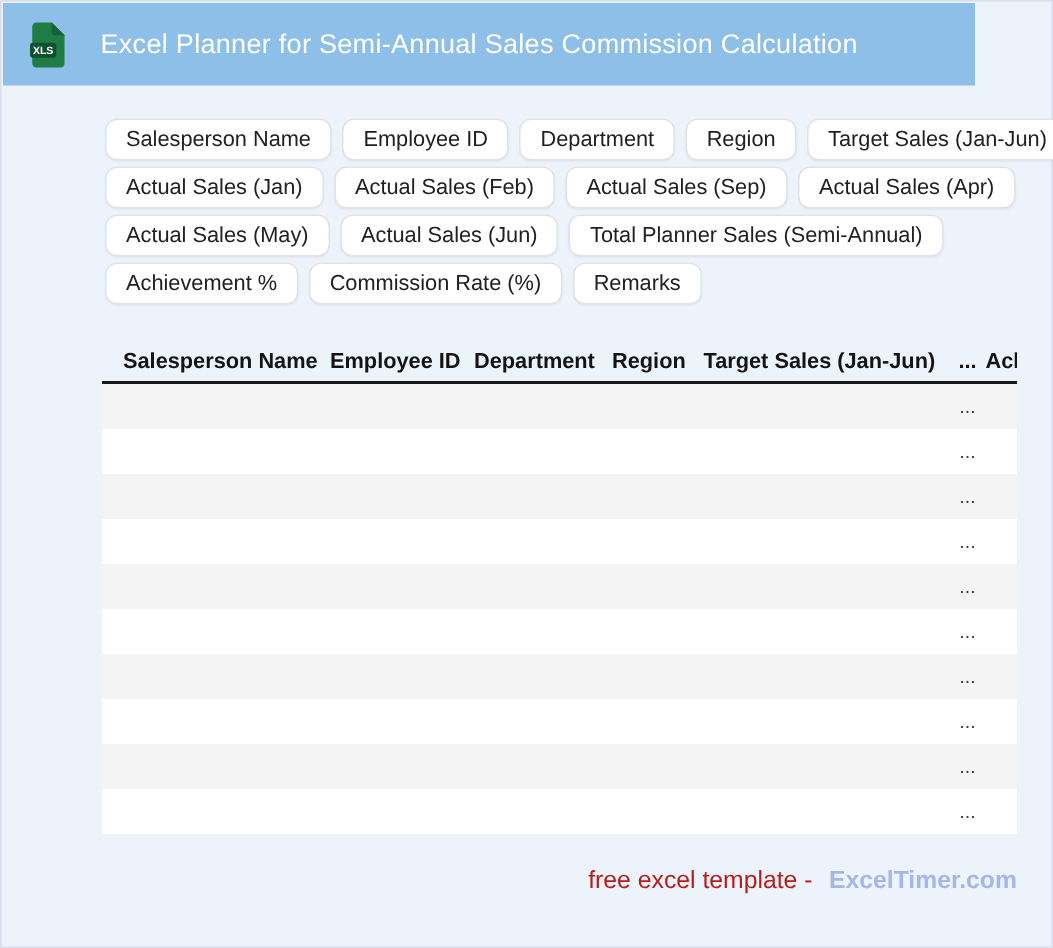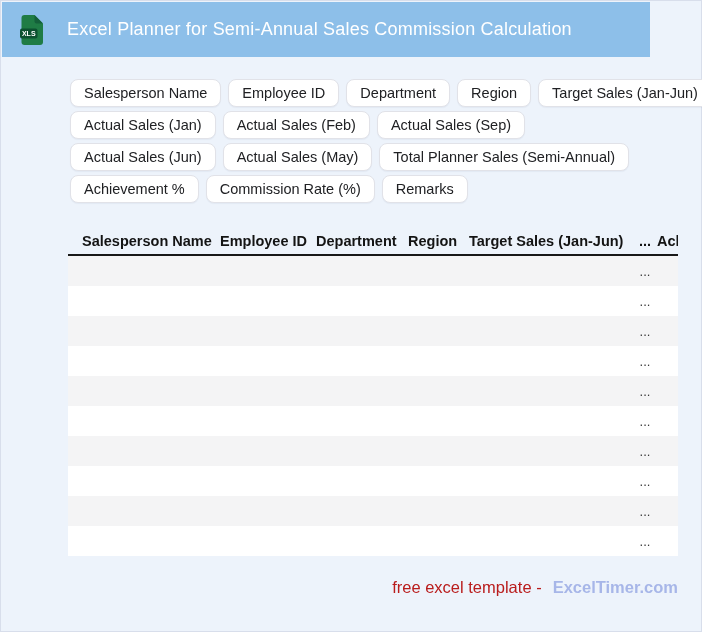--- a/index.html
+++ b/index.html
@@ -100,24 +100,25 @@
         <span class="chip">Salesperson Name</span>
         <span class="chip">Employee ID</span>
         <span class="chip">Department</span>
         <span class="chip">Region</span>
         <span class="chip">Target Sales (Jan-Jun)</span>
       </div>
       <div class="chip-row">
         <span class="chip">Actual Sales (Jan)</span>
         <span class="chip">Actual Sales (Feb)</span>
         <span class="chip">Actual Sales (Sep)</span>
+        <span class="chip">Actual Sales (Apr)</span>
       </div>
       <div class="chip-row">
+        <span class="chip">Actual Sales (May)</span>
         <span class="chip">Actual Sales (Jun)</span>
-        <span class="chip">Actual Sales (May)</span>
         <span class="chip">Total Planner Sales (Semi-Annual)</span>
       </div>
       <div class="chip-row">
         <span class="chip">Achievement %</span>
         <span class="chip">Commission Rate (%)</span>
         <span class="chip">Remarks</span>
       </div>
     </div>
 
   <div class="table-wrap">

